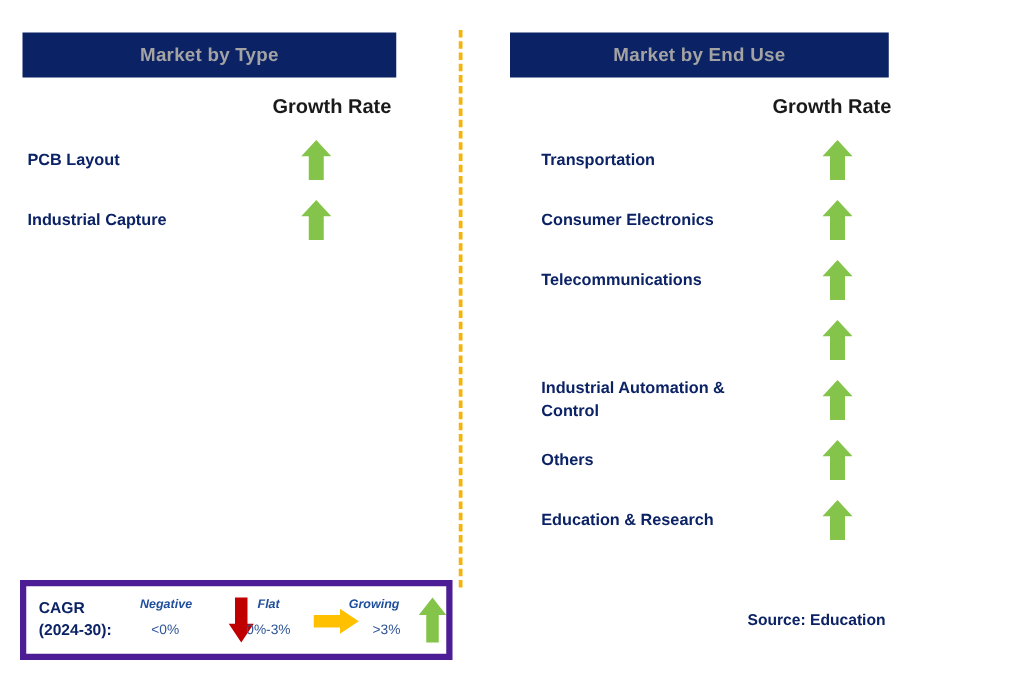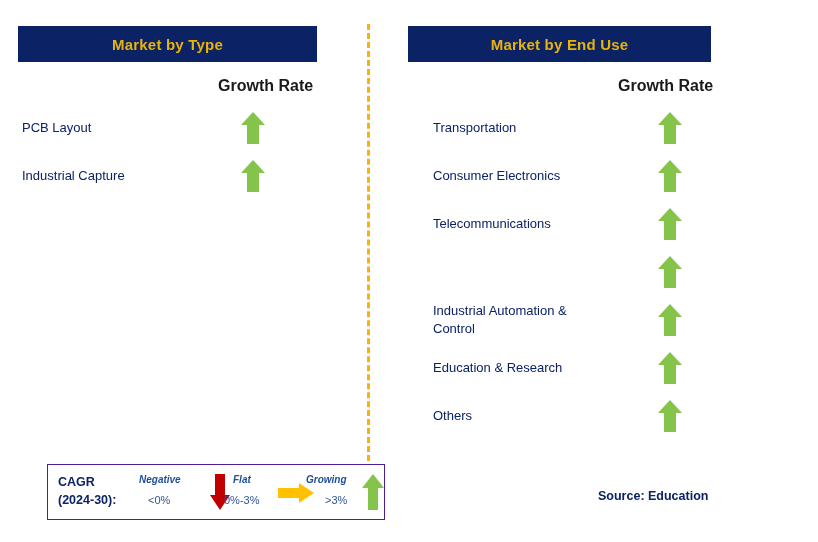--- a/index.html
+++ b/index.html
@@ -23,21 +23,21 @@
 
   
   .panel { position: absolute; top: 0; }
   #panel-left  { left: 0;   width: 370px; height: 542px; }
   #panel-right { left: 370px; width: 448px; height: 542px; }
 
   .panel-header {
     position: absolute;
     height: 36px;
     background: #0b2265;
-    color: #eab308;
+    color: #a3a3a3;
     font-size: 15px;
     font-weight: bold;
     letter-spacing: .2px;
     display: flex;
     align-items: center;
     justify-content: center;
   }
   #header-left  { left: 18px; top: 26px; width: 299px; }
   #header-right { left: 38px; top: 26px; width: 303px; }
 
@@ -62,21 +62,21 @@
 
   .row {
     position: relative;
     height: 48px;
   }
   .row-label {
     position: absolute;
     top: 50%;
     transform: translateY(-50%);
     font-size: 13px;
-    font-weight: normal;
+    font-weight: bold;
     color: #0b2265;
     line-height: 1.42;
     white-space: pre-line;
   }
   #rows-left .row-label  { left: 22px;  width: 190px; }
   #rows-right .row-label { left: 412px; width: 220px; margin-left: 21px; }
 
   .row-arrow {
     position: absolute;
     top: 50%;
@@ -101,23 +101,22 @@
     border-left: 3px dashed #f5b30c;
   }
 
   
   #legend {
     position: absolute;
     left: 16px;
     top: 464px;
     width: 336px;
     height: 54px;
-    border: 1px solid #4c1d95;
+    border: 5px solid #4c1d95;
     background: #ffffff;
-    margin-left: 31px;
   }
   .legend-cagr {
     position: absolute;
     left: 10px;
     top: 9px;
     font-size: 12.5px;
     font-weight: bold;
     color: #0b2265;
     line-height: 1.42;
   }
@@ -239,30 +238,30 @@
       <div class="row-label">Industrial Automation &amp;
 Control</div>
       <div class="row-arrow">
         <svg class="arrow-up-green" viewBox="0 0 26 34" xmlns="http://www.w3.org/2000/svg">
           <polygon points="13,1 25,14 19,14 19,33 7,33 7,14 1,14" fill="#84c44a"></polygon>
         </svg>
       </div>
     </div>
 
     <div class="row">
+      <div class="row-label">Others</div>
+      <div class="row-arrow">
+        <svg class="arrow-up-green" viewBox="0 0 26 34" xmlns="http://www.w3.org/2000/svg">
+          <polygon points="13,1 25,14 19,14 19,33 7,33 7,14 1,14" fill="#84c44a"></polygon>
+        </svg>
+      </div>
+    </div>
+
+    <div class="row">
       <div class="row-label">Education &amp; Research</div>
-      <div class="row-arrow">
-        <svg class="arrow-up-green" viewBox="0 0 26 34" xmlns="http://www.w3.org/2000/svg">
-          <polygon points="13,1 25,14 19,14 19,33 7,33 7,14 1,14" fill="#84c44a"></polygon>
-        </svg>
-      </div>
-    </div>
-
-    <div class="row">
-      <div class="row-label">Others</div>
       <div class="row-arrow">
         <svg class="arrow-up-green" viewBox="0 0 26 34" xmlns="http://www.w3.org/2000/svg">
           <polygon points="13,1 25,14 19,14 19,33 7,33 7,14 1,14" fill="#84c44a"></polygon>
         </svg>
       </div>
     </div>
 
   </div>
 
   <div id="legend">

